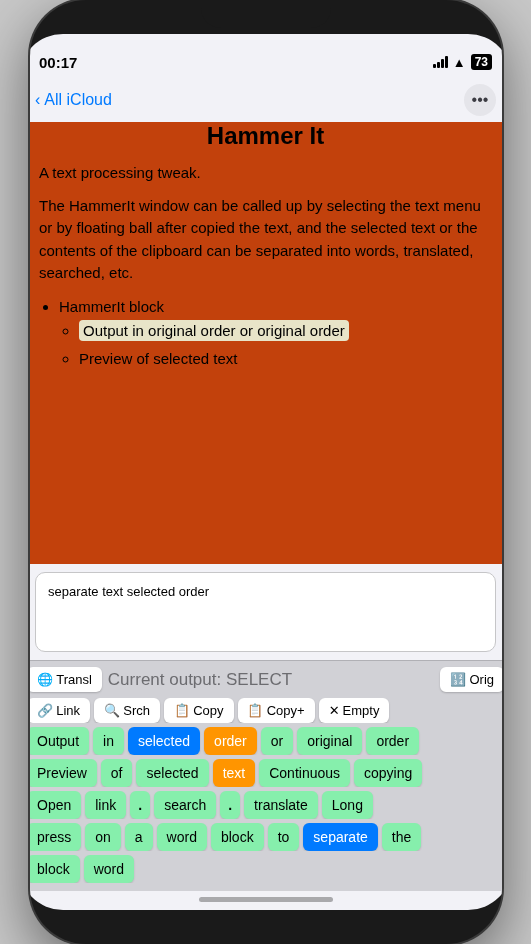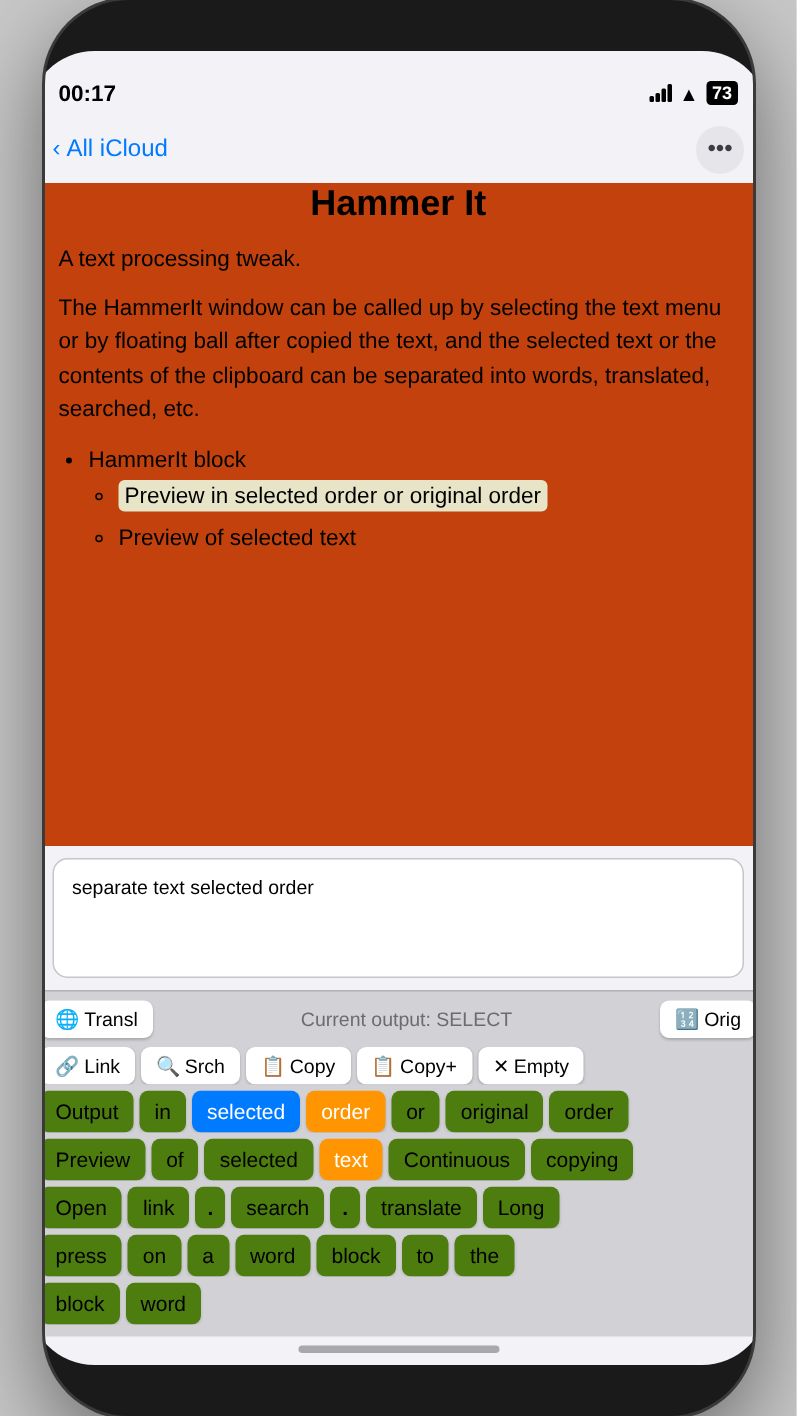--- a/index.html
+++ b/index.html
@@ -189,36 +189,36 @@
       background: #fff;
       border: none;
       border-radius: 6px;
       padding: 5px 10px;
       font-size: 13px;
       color: #000;
       cursor: pointer;
       box-shadow: 0 1px 2px rgba(0,0,0,0.2);
     }
     .toolbar-output-label {
-      font-size: 13px;
+      font-size: 17px;
       color: #6c6c70;
       flex: 1;
-      text-align: center;
+      text-align: left;
     }
     
     .suggestion-row {
       display: flex;
       align-items: center;
       gap: 4px;
       margin-bottom: 4px;
       flex-wrap: nowrap;
       overflow-x: auto;
     }
     .suggestion-chip {
-      background: #4d7c0f;
+      background: #86efac;
       border: none;
       border-radius: 6px;
       padding: 6px 10px;
       font-size: 14px;
       color: #000;
       cursor: pointer;
       white-space: nowrap;
       box-shadow: 0 1px 2px rgba(0,0,0,0.15);
       flex-shrink: 0;
     }
@@ -277,21 +277,21 @@
 
     <div class="content-area">
       <h1 class="app-title">Hammer It</h1>
       <p class="app-description">A text processing tweak.</p>
       <p class="app-description">The HammerIt window can be called up by selecting the text menu or by floating ball after copied the text, and the selected text or the contents of the clipboard can be separated into words, translated, searched, etc.</p>
       <ul class="bullet-list">
         <li>
           <span>HammerIt block</span>
           <ul class="sub-list">
             <li>
-              <span class="highlight-item">Preview in selected order or original order</span>
+              <span class="highlight-item">Output in original order or original order</span>
             </li>
             <li>
               <span>Preview of selected text</span>
             </li>
           </ul>
         </li>
       </ul>
     </div>
 
     <div class="text-input-area">
@@ -362,20 +362,21 @@
             <button class="suggestion-chip">translate</button>
             <button class="suggestion-chip">Long</button>
           </div>
           <div class="suggestion-row">
             <button class="suggestion-chip">press</button>
             <button class="suggestion-chip">on</button>
             <button class="suggestion-chip">a</button>
             <button class="suggestion-chip">word</button>
             <button class="suggestion-chip">block</button>
             <button class="suggestion-chip">to</button>
+            <button class="suggestion-chip active-blue">separate</button>
             <button class="suggestion-chip">the</button>
           </div>
           <div class="suggestion-row">
             <button class="suggestion-chip">block</button>
             <button class="suggestion-chip">word</button>
           </div>
         </div>
     </div>
 
     <div class="home-indicator"></div>

